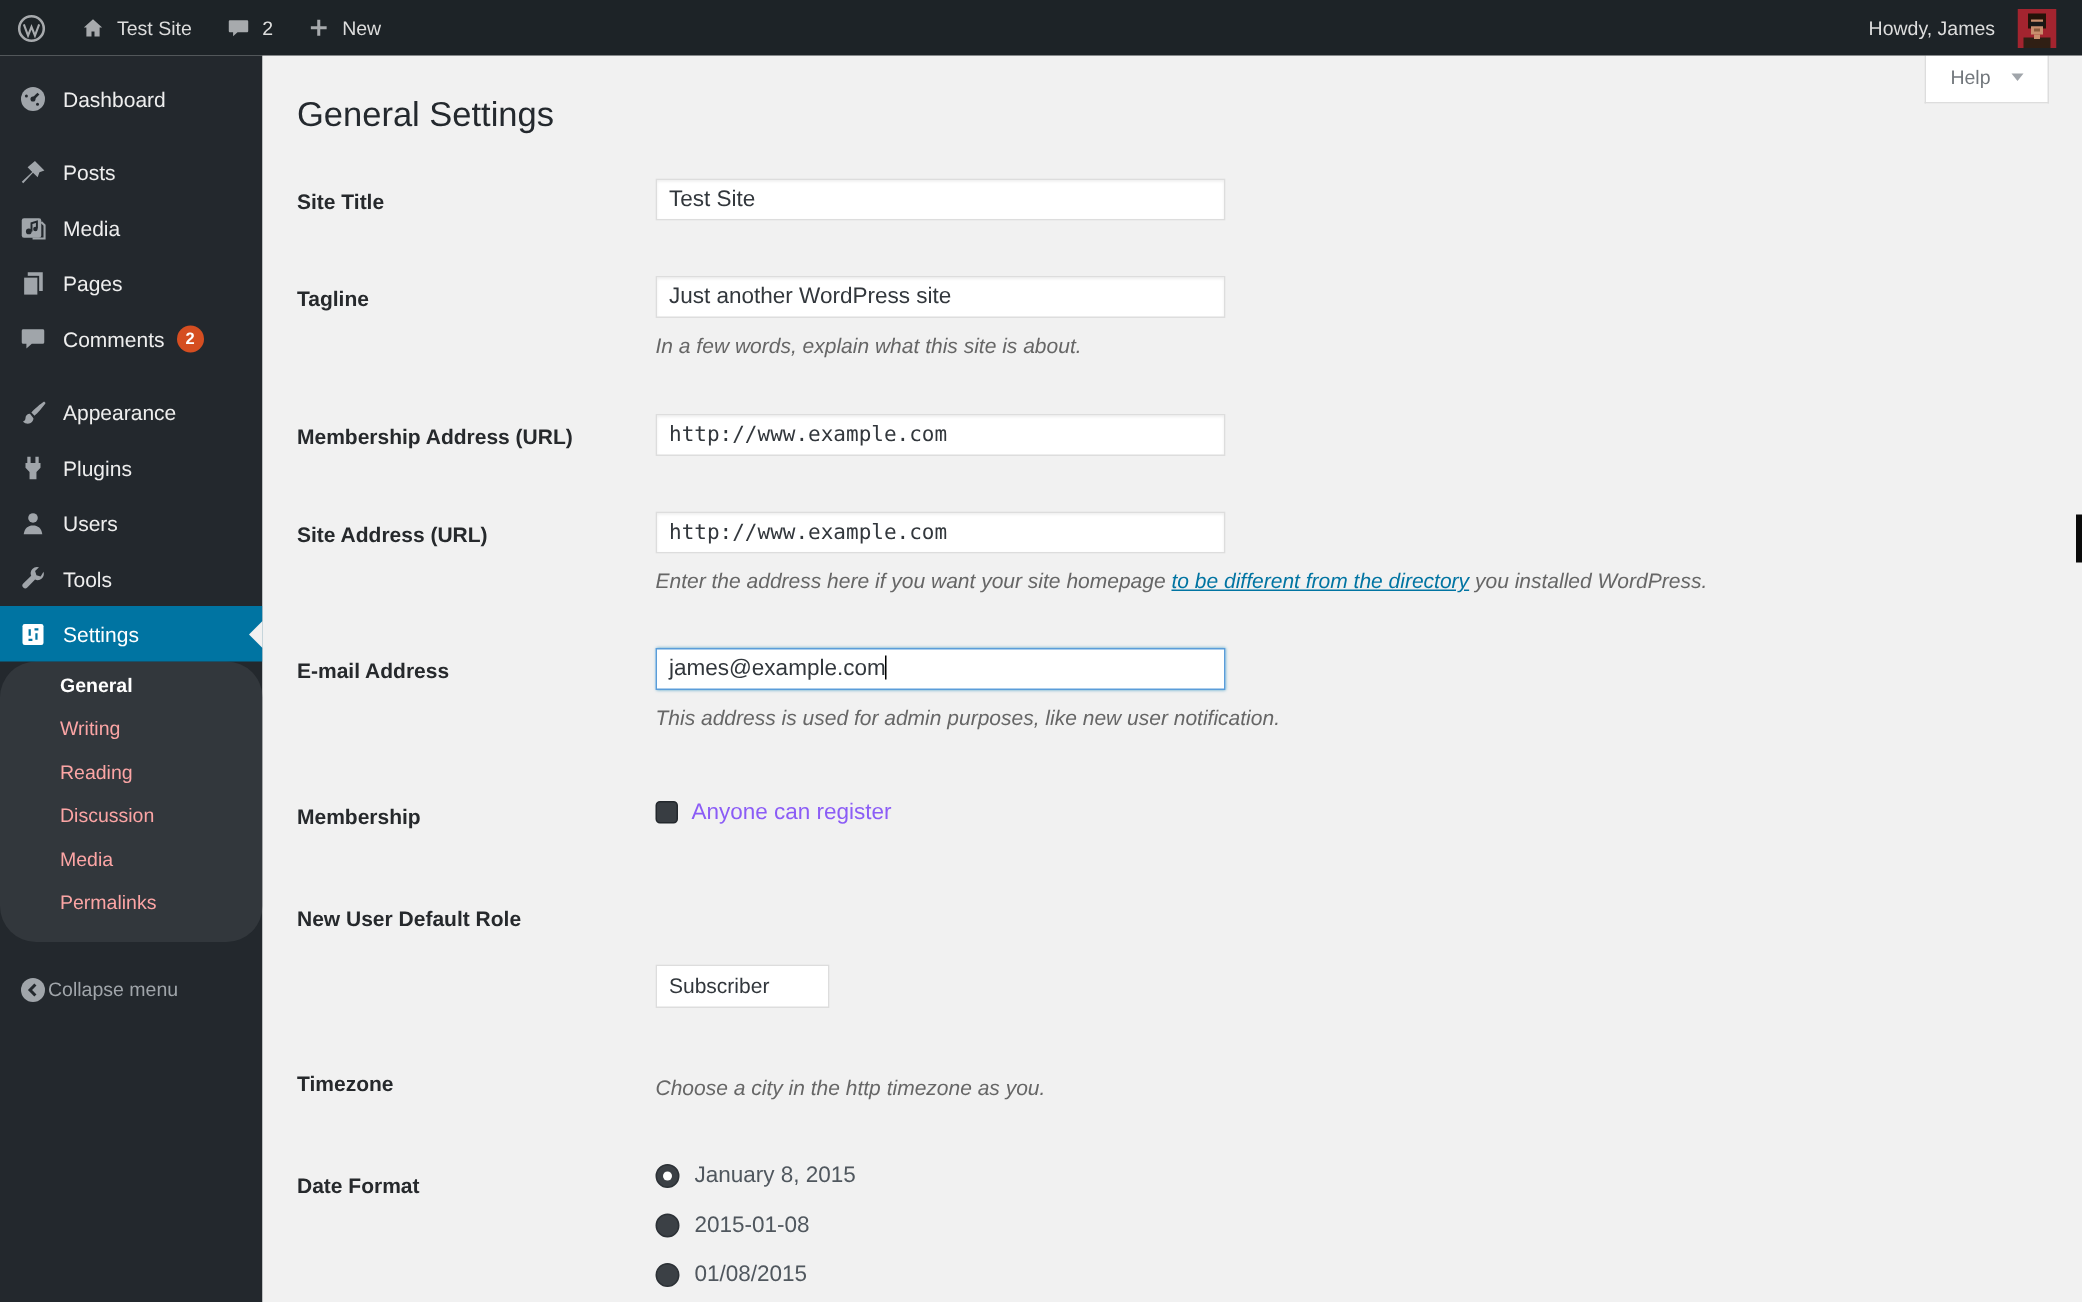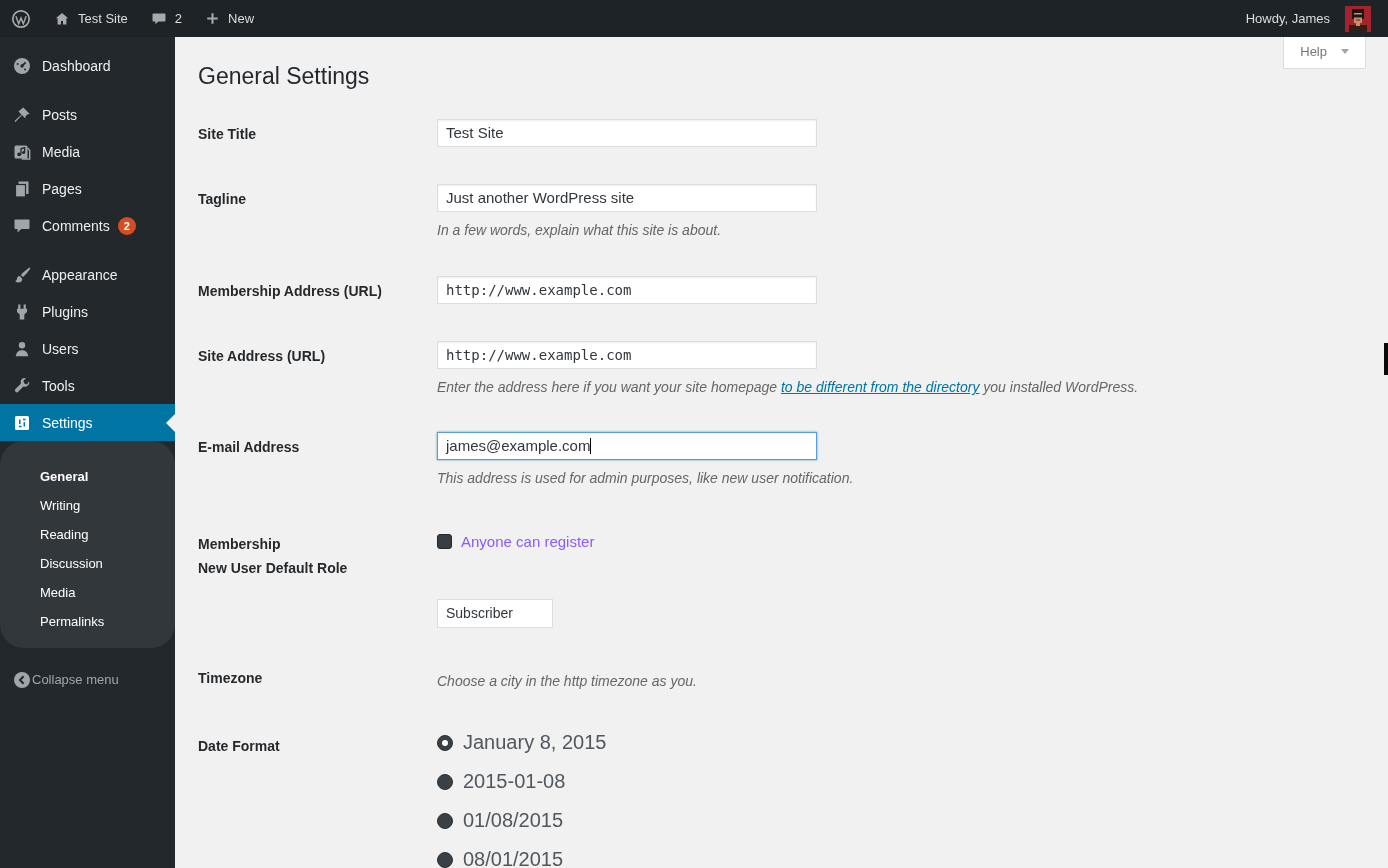--- a/index.html
+++ b/index.html
@@ -37,23 +37,23 @@
   .menu-item.active .micon { color:#fff; }
   .menu-item.active::after {
     content:""; position:absolute; right:0; top:50%; margin-top:-9px;
     border:9px solid transparent; border-right-color:#f1f1f1;
   }
   .badge {
     margin-left:8px; background:#d54e21; color:#fff; font-size:11px;
     min-width:18px; height:18px; line-height:18px; text-align:center;
     border-radius:9px; padding:0 2px; font-weight:bold;
   }
-  .submenu { list-style:none; background:#32373c; padding:21px 0 12px;border-radius:24px; }
+  .submenu { list-style:none; background:#32373c; padding:1px 0 12px;border-radius:24px; }
   .submenu li {
-    padding:7px 0 7px 40px; font-size:13px; color:#ffffff; cursor:pointer;
+    padding:7px 0 7px 40px; font-size:13px; color:#fca5a5; cursor:pointer;
   }
   .submenu li.active { color:#fff; font-weight:bold; }
   .collapse-row {
     display:flex; align-items:center; gap:0; padding-left:12px;
     height:35px; margin-top:14px; color:#a0a5aa; cursor:pointer; font-size:13px;
   }
   .collapse-row svg { width:20px; height:20px; display:block; }
   
   .content { position:absolute; left:175px; top:37px; right:0; bottom:0; background:#f1f1f1; }
   .help-tab {
@@ -108,24 +108,24 @@
   }
   .radio-row { display:flex; align-items:center; gap:10px; margin-bottom:16px; }
   .radio {
     width:16px; height:16px; border-radius:50%; background:#3b4045; flex:none;
     position:relative; cursor:pointer; border:1px solid #2c3136;
   }
   .radio.selected::after {
     content:""; position:absolute; left:50%; top:50%; width:6px; height:6px;
     margin:-3px 0 0 -3px; border-radius:50%; background:#fff;
   }
-  .radio-label { font-size:20px; color:#50575e; }
+  .radio-label { font-size:15px; color:#50575e; }
   
   .r1 { margin-bottom:37px; } .r2 { margin-bottom:37px; } .r3 { margin-bottom:37px; }
-  .r4 { margin-bottom:36px; } .r5 { margin-bottom:42px; } .r6 { }
+  .r4 { margin-bottom:36px; } .r5 { margin-bottom:42px; } .r6 { margin-bottom:44px; }
   .r7 { margin-bottom:35px; } .r8 { margin-bottom:41px; }
   .edge-cursor { position:absolute; right:0; top:306px; width:4px; height:32px; background:#0a0a0a; }
 </style>
 </head>
 <body>
 
 <div class="adminbar">
   <div class="ab-item">
     <span class="ab-icon">
       <svg width="20" height="20" viewBox="0 0 20 20">

